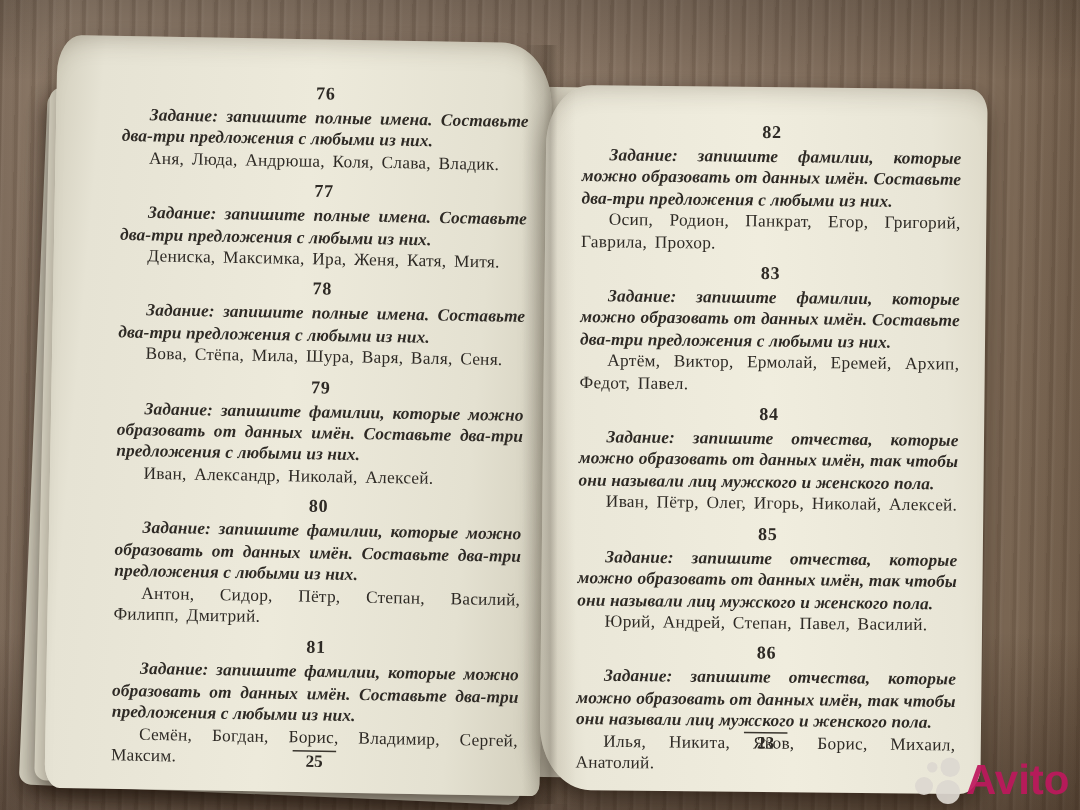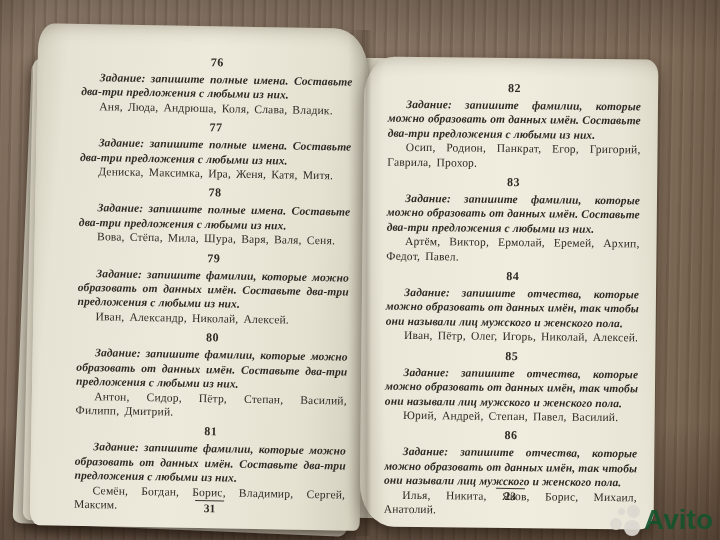--- a/index.html
+++ b/index.html
@@ -57,21 +57,21 @@
   .task p{margin:0;font-size:11.5px;line-height:14.4px;text-align:justify;text-indent:1.6em;}
   p.instruction{font-weight:bold;font-style:italic;letter-spacing:.1px;}
   p.names{letter-spacing:.2px;word-spacing:2px;}
   .pnum{position:absolute;left:44px;right:15px;text-align:center;font-size:11.5px;}
   .page.left .pnum{bottom:14px;}
   .page.right .pnum{bottom:26px;left:24px;right:17px;}
   .pnum span{border-top:1px solid #3a362f;padding:1px 9px 0 9px;font-weight:bold;}
   
   .watermark{
     position:absolute;right:7px;bottom:4px;display:flex;align-items:center;gap:3px;
-    color:#14532d;opacity:.92;
+    color:#be185d;opacity:.92;
     font-family:"Liberation Sans", sans-serif;font-weight:bold;font-size:28px;text-align:right;
   }
   .alogo{position:relative;width:31px;height:31px;}
   .alogo i{position:absolute;border-radius:50%;background:#ddd8d1;}
   .alogo .c1{left:8px;top:3px;width:7px;height:7px;}
   .alogo .c2{left:17px;top:0px;width:13px;height:13px;}
   .alogo .c3{left:0px;top:13px;width:12px;height:12px;}
   .alogo .c4{left:14px;top:15px;width:16px;height:16px;}
 </style>
 </head>
@@ -108,21 +108,21 @@
     <div class="task">
       <div class="task-number">80</div>
       <p class="instruction">Задание: запишите фамилии, которые можно образовать от данных имён. Составьте два-три предложения с любыми из них.</p>
       <p class="names">Антон, Сидор, Пётр, Степан, Василий, Филипп, Дмитрий.</p>
     </div>
     <div class="task">
       <div class="task-number">81</div>
       <p class="instruction">Задание: запишите фамилии, которые можно образовать от данных имён. Составьте два-три предложения с любыми из них.</p>
       <p class="names">Семён, Богдан, Борис, Владимир, Сергей, Максим.</p>
     </div>
-    <div class="pnum"><span>31</span></div>
+    <div class="pnum"><span>25</span></div>
   </div>
 
   <div class="page right">
     <div class="task">
       <div class="task-number">82</div>
       <p class="instruction">Задание: запишите фамилии, которые можно образовать от данных имён. Составьте два-три предложения с любыми из них.</p>
       <p class="names">Осип, Родион, Панкрат, Егор, Григорий, Гаврила, Прохор.</p>
     </div>
     <div class="task">
       <div class="task-number">83</div>

